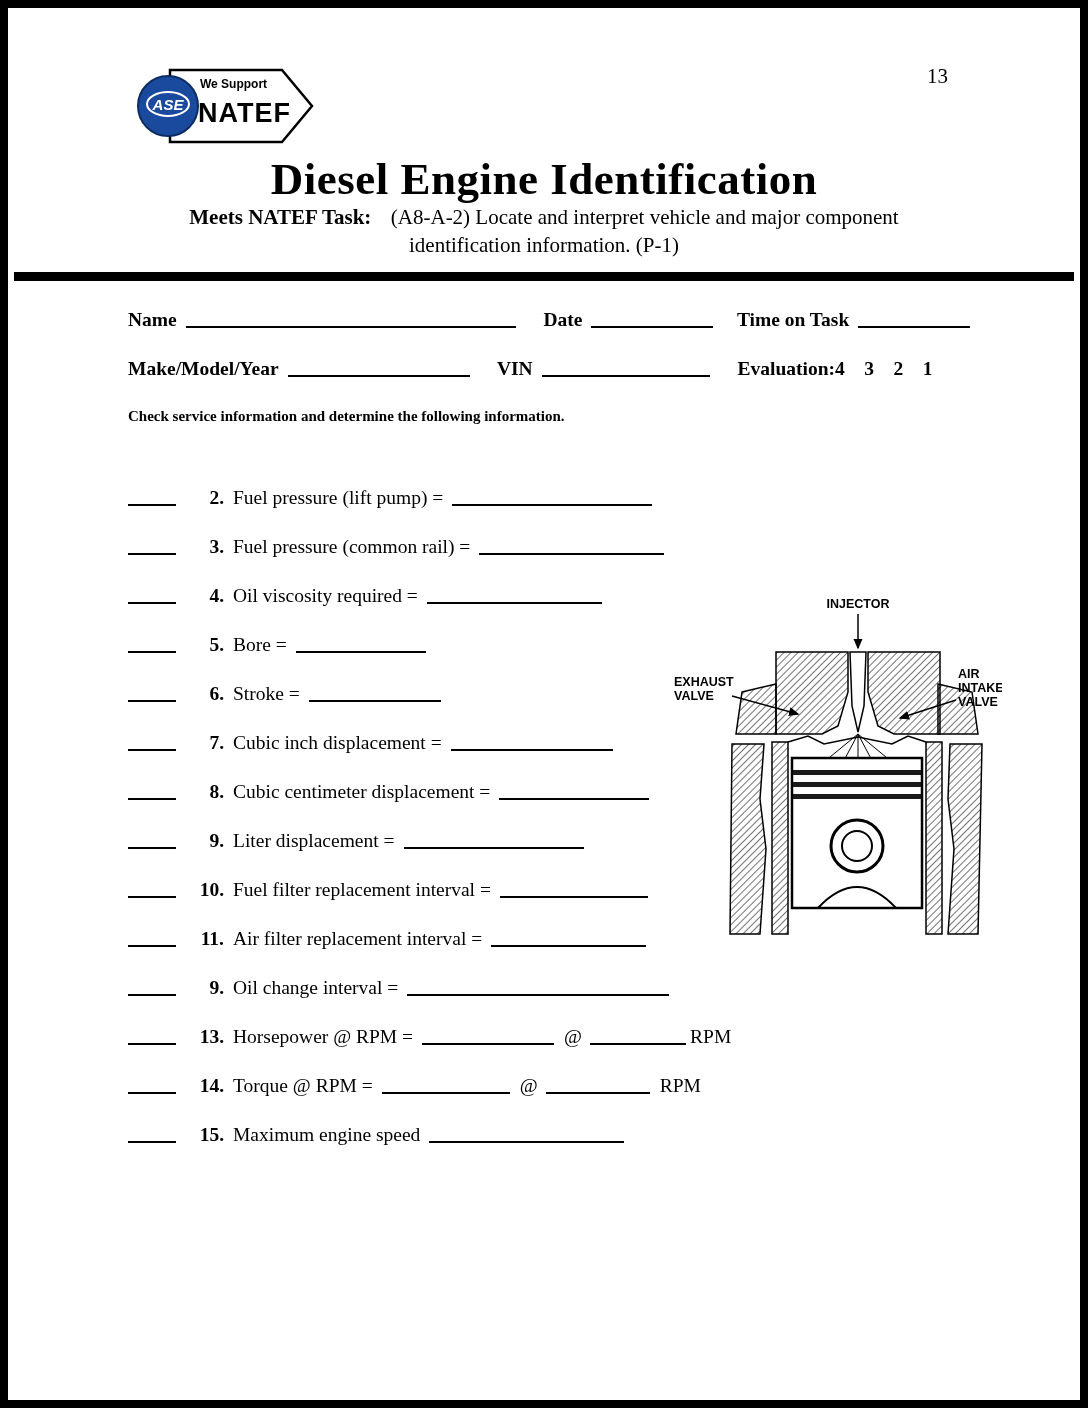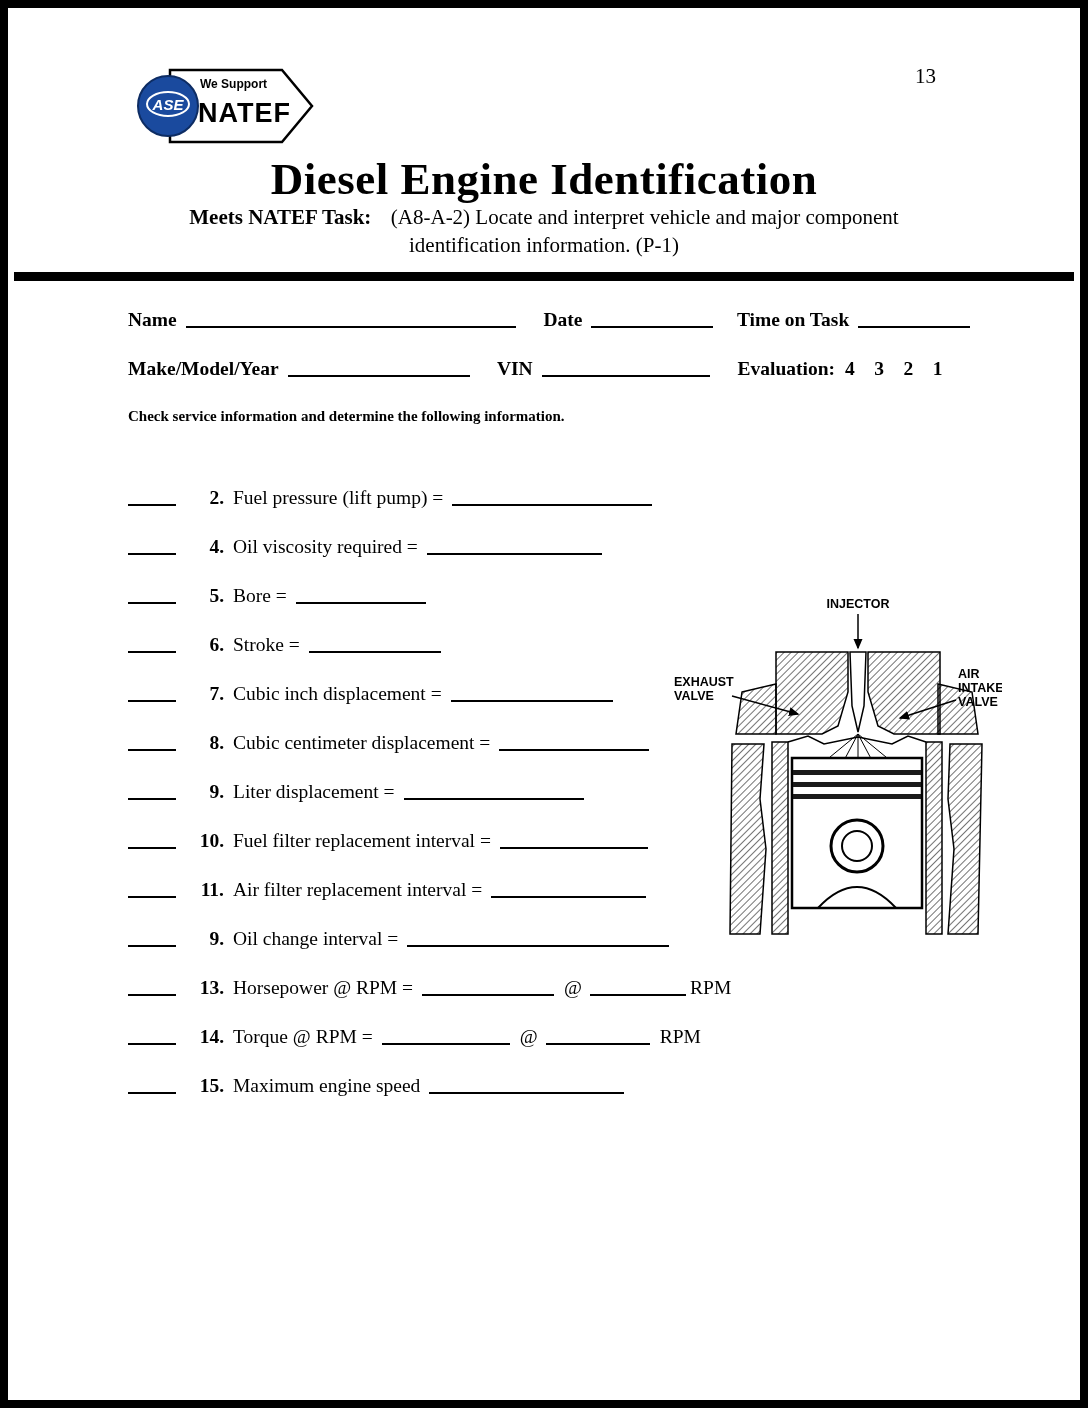--- a/index.html
+++ b/index.html
@@ -7,21 +7,21 @@
     position:relative;
     width:1088px;height:1408px;
     box-sizing:border-box;
     background:#fff;
     border:8px solid #000;
     font-family:"Liberation Serif", serif;
     color:#000;
     overflow:hidden;
   }
   .page-number{
-    position:absolute;top:56px;right:144px;
+    position:absolute;top:56px;right:132px;
     font-size:21px;
   }
   
   .logo{position:absolute;left:128px;top:52px;width:190px;height:92px;}
   .logo text{font-family:"Liberation Sans",sans-serif;}
   
   .title{
     margin:148px 0 0 0;
     text-align:center;
     font-size:45px;
@@ -49,21 +49,21 @@
     font-size:15px;
     font-weight:bold;
   }
   .blank{
     display:inline-block;
     border-bottom:2px solid #000;
     height:16px;
     vertical-align:-2px;
   }
   .lbl-gap{display:inline-block;width:9px;}
-  .eval-scale{font-weight:bold;white-space:pre;margin-left:10px;}
+  .eval-scale{font-weight:bold;white-space:pre;}
   
   .items{margin-top:62px;}
   .item{
     margin:0 0 27px 120px;
     font-size:19.5px;
     line-height:22px;
     white-space:nowrap;
   }
   .item .pre{width:48px;margin-right:12px;}
   .item .num{
@@ -124,20 +124,23 @@
 
   <div class="instruction">Check service information and determine the following information.</div>
 
   <div class="items">
 
 
     <div class="item">
       <span class="blank pre"></span><span class="num">2.</span><span class="txt">Fuel pressure (lift pump) =</span><span class="blank" style="width:200px"></span>
     </div>
 
+    <div class="item">
+      <span class="blank pre"></span><span class="num">3.</span><span class="txt">Fuel pressure (common rail) =</span><span class="blank" style="width:185px"></span>
+    </div>
 
     <div class="item">
       <span class="blank pre"></span><span class="num">4.</span><span class="txt">Oil viscosity required =</span><span class="blank" style="width:175px"></span>
     </div>
 
     <div class="item">
       <span class="blank pre"></span><span class="num">5.</span><span class="txt">Bore =</span><span class="blank" style="width:130px"></span>
     </div>
 
     <div class="item">

